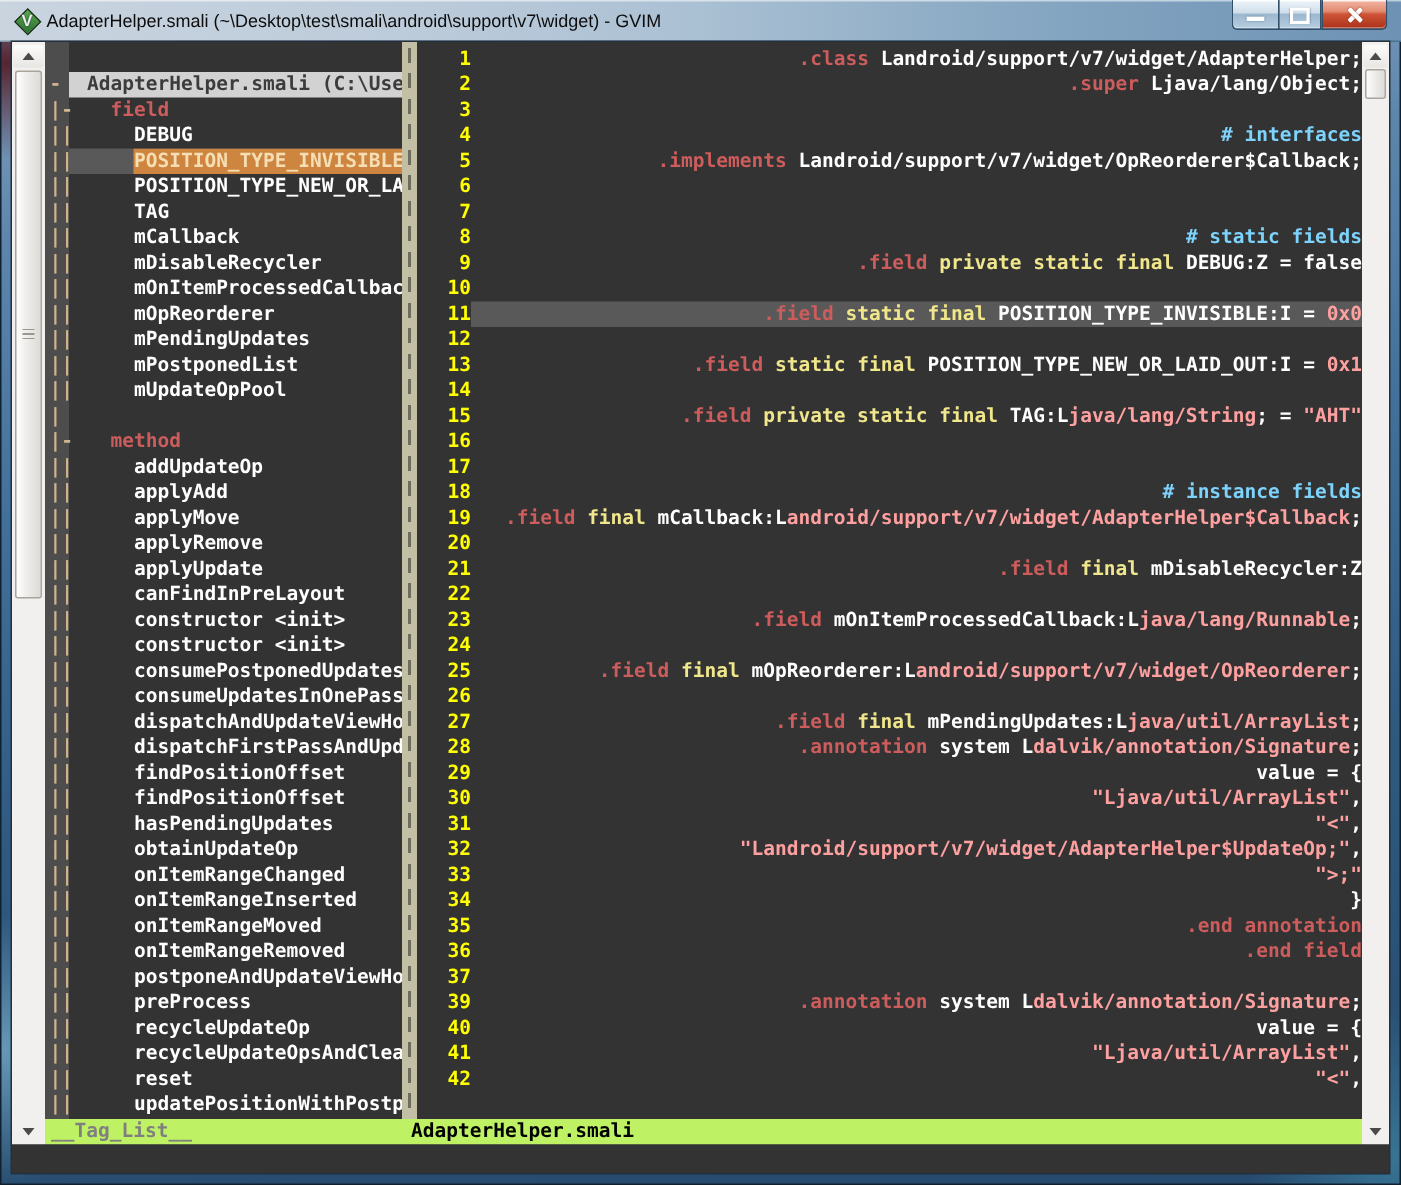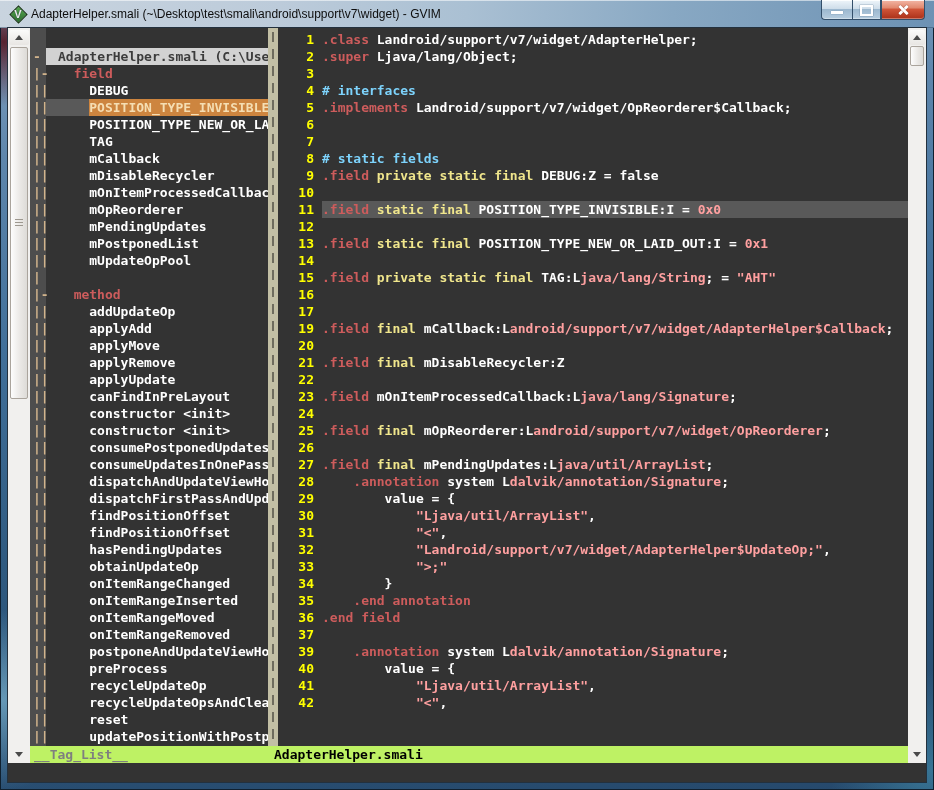--- a/index.html
+++ b/index.html
@@ -73,21 +73,21 @@
 
   
   .vsep{position:absolute;left:260px;top:0;width:10px;height:718px;background:#c2bfa5;}
   .vsep::after{content:'';position:absolute;left:4px;top:4px;bottom:0;width:2px;
     background:repeating-linear-gradient(to bottom,#6e6c5e 0 10px,transparent 10px 17px);}
 
   
   .codewin{position:absolute;left:270px;top:0;width:630px;height:718px;overflow:hidden;padding-top:3px;box-sizing:border-box;line-height:17px;}
   .cline{display:flex;height:17px;white-space:pre;}
   .ln{width:36px;flex:none;text-align:right;color:#ffff00;}
-  .ct{flex:1;margin-left:8px;overflow:hidden;color:#ffffff;}
+  .ct{flex:1;margin-left:0;overflow:hidden;color:#ffffff;text-align:right;}
   .cline.cur .ct{background:#595959;}
   .s-r{color:#cd5c5c;}
   .s-k{color:#f0e68c;}
   .s-w{color:#ffffff;}
   .s-c{color:#7dd3fc;}
   .s-p{color:#ffa0a0;}
 
   
   .statusbar{position:absolute;left:22px;top:718px;width:878px;height:17px;background:#bef264;line-height:17px;}
   .snc{position:absolute;left:4px;color:#7f7f7f;}
@@ -192,25 +192,26 @@
           <div class="cline"><span class="ln">8</span><span class="ct"><span class="s-c"># static fields</span></span></div>
           <div class="cline"><span class="ln">9</span><span class="ct"><span class="s-r">.field</span><span class="s-w"> </span><span class="s-k">private static final</span><span class="s-w"> DEBUG:Z = false</span></span></div>
           <div class="cline"><span class="ln">10</span><span class="ct"></span></div>
           <div class="cline cur"><span class="ln">11</span><span class="ct"><span class="s-r">.field</span><span class="s-w"> </span><span class="s-k">static final</span><span class="s-w"> POSITION_TYPE_INVISIBLE:I = </span><span class="s-p">0x0</span></span></div>
           <div class="cline"><span class="ln">12</span><span class="ct"></span></div>
           <div class="cline"><span class="ln">13</span><span class="ct"><span class="s-r">.field</span><span class="s-w"> </span><span class="s-k">static final</span><span class="s-w"> POSITION_TYPE_NEW_OR_LAID_OUT:I = </span><span class="s-p">0x1</span></span></div>
           <div class="cline"><span class="ln">14</span><span class="ct"></span></div>
           <div class="cline"><span class="ln">15</span><span class="ct"><span class="s-r">.field</span><span class="s-w"> </span><span class="s-k">private static final</span><span class="s-w"> TAG:L</span><span class="s-p">java/lang/String</span><span class="s-w">; = </span><span class="s-p">"AHT"</span></span></div>
           <div class="cline"><span class="ln">16</span><span class="ct"></span></div>
           <div class="cline"><span class="ln">17</span><span class="ct"></span></div>
+          <div class="cline"><span class="ln">18</span><span class="ct"><span class="s-c"># instance fields</span></span></div>
           <div class="cline"><span class="ln">19</span><span class="ct"><span class="s-r">.field</span><span class="s-w"> </span><span class="s-k">final</span><span class="s-w"> mCallback:L</span><span class="s-p">android/support/v7/widget/AdapterHelper$Callback</span><span class="s-w">;</span></span></div>
           <div class="cline"><span class="ln">20</span><span class="ct"></span></div>
           <div class="cline"><span class="ln">21</span><span class="ct"><span class="s-r">.field</span><span class="s-w"> </span><span class="s-k">final</span><span class="s-w"> mDisableRecycler:Z</span></span></div>
           <div class="cline"><span class="ln">22</span><span class="ct"></span></div>
-          <div class="cline"><span class="ln">23</span><span class="ct"><span class="s-r">.field</span><span class="s-w"> mOnItemProcessedCallback:L</span><span class="s-p">java/lang/Signature</span><span class="s-w">;</span></span></div>
+          <div class="cline"><span class="ln">23</span><span class="ct"><span class="s-r">.field</span><span class="s-w"> mOnItemProcessedCallback:L</span><span class="s-p">java/lang/Runnable</span><span class="s-w">;</span></span></div>
           <div class="cline"><span class="ln">24</span><span class="ct"></span></div>
           <div class="cline"><span class="ln">25</span><span class="ct"><span class="s-r">.field</span><span class="s-w"> </span><span class="s-k">final</span><span class="s-w"> mOpReorderer:L</span><span class="s-p">android/support/v7/widget/OpReorderer</span><span class="s-w">;</span></span></div>
           <div class="cline"><span class="ln">26</span><span class="ct"></span></div>
           <div class="cline"><span class="ln">27</span><span class="ct"><span class="s-r">.field</span><span class="s-w"> </span><span class="s-k">final</span><span class="s-w"> mPendingUpdates:L</span><span class="s-p">java/util/ArrayList</span><span class="s-w">;</span></span></div>
           <div class="cline"><span class="ln">28</span><span class="ct"><span class="s-w">    </span><span class="s-r">.annotation</span><span class="s-w"> system L</span><span class="s-p">dalvik/annotation/Signature</span><span class="s-w">;</span></span></div>
           <div class="cline"><span class="ln">29</span><span class="ct"><span class="s-w">        value = {</span></span></div>
           <div class="cline"><span class="ln">30</span><span class="ct"><span class="s-w">            </span><span class="s-p">"Ljava/util/ArrayList"</span><span class="s-w">,</span></span></div>
           <div class="cline"><span class="ln">31</span><span class="ct"><span class="s-w">            </span><span class="s-p">"&lt;"</span><span class="s-w">,</span></span></div>
           <div class="cline"><span class="ln">32</span><span class="ct"><span class="s-w">            </span><span class="s-p">"Landroid/support/v7/widget/AdapterHelper$UpdateOp;"</span><span class="s-w">,</span></span></div>
           <div class="cline"><span class="ln">33</span><span class="ct"><span class="s-w">            </span><span class="s-p">"&gt;;"</span></span></div>

